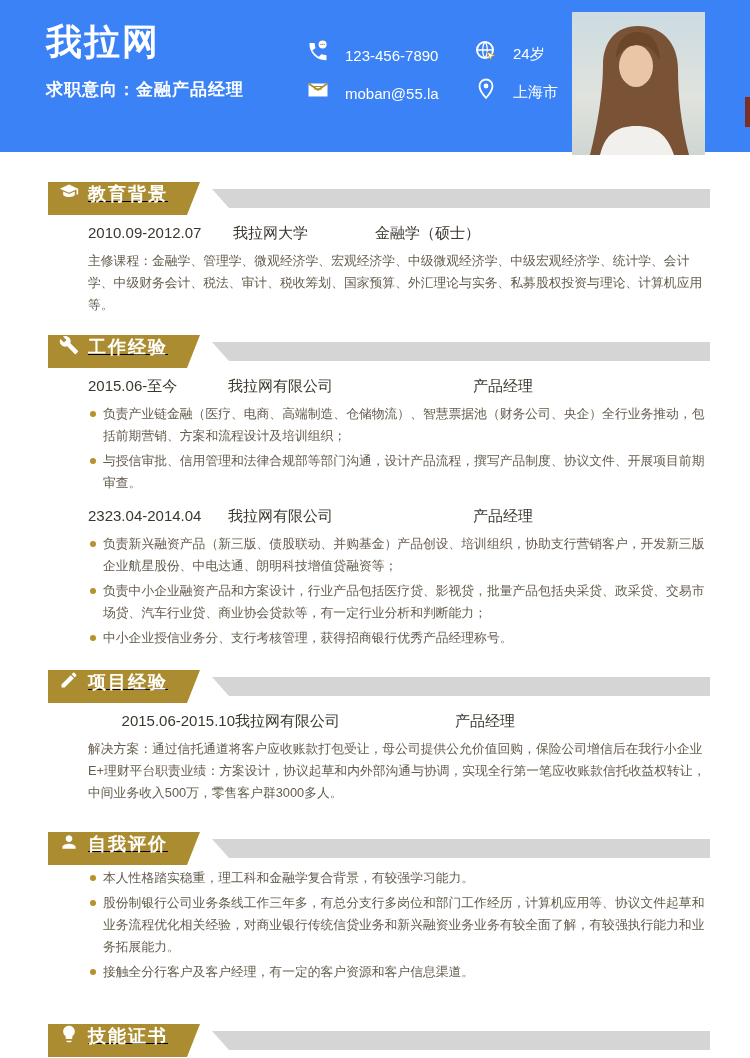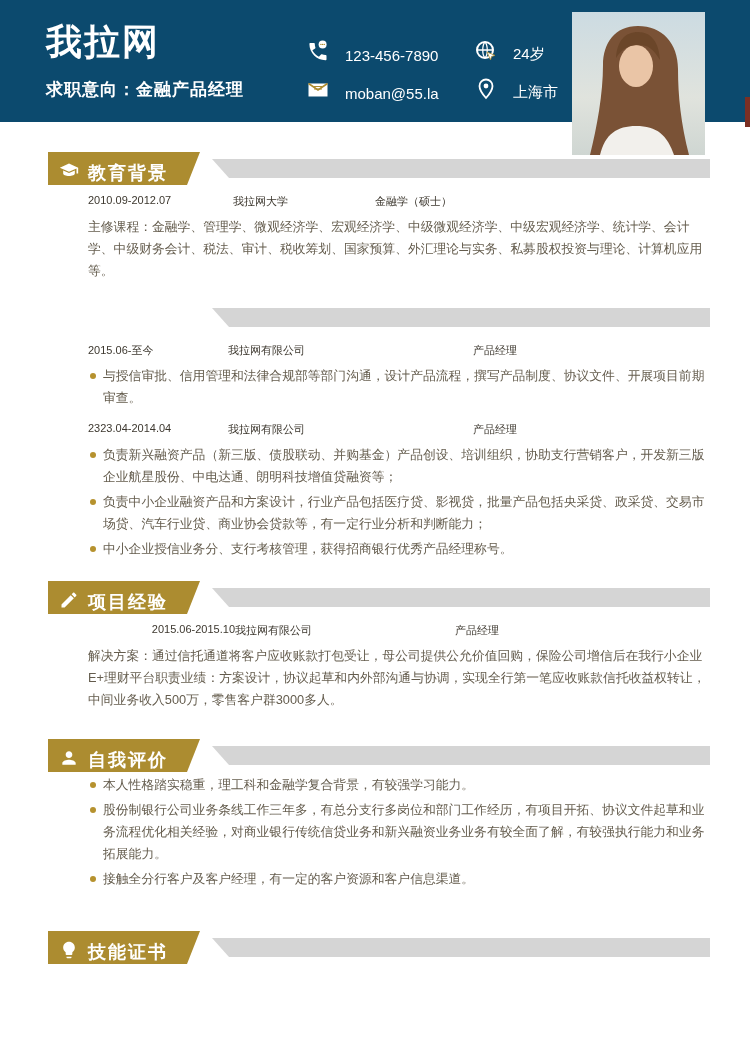--- a/index.html
+++ b/index.html
@@ -2,41 +2,41 @@
 <html><head>
 <meta charset="utf-8">
 <style>
   html,body{margin:0;padding:0;}
   body{
     width:750px;height:1058px;overflow:hidden;background:#ffffff;
     font-family:"Liberation Sans","DejaVu Sans",sans-serif;
     position:relative;
   }
   
-  .header{position:relative;height:122px;background:#0c4a6e;}
+  .header{position:relative;height:152px;background:#3b82f6;}
   .name{position:absolute;left:46px;top:22px;font-size:36px;line-height:1.1;color:#fff;font-weight:bold;letter-spacing:2px;}
   .objective{position:absolute;left:46px;top:78px;font-size:17px;color:#fff;font-weight:bold;letter-spacing:1px;}
   .contact{position:absolute;left:305px;top:32px;display:grid;grid-template-columns:168px auto;grid-auto-rows:38px;align-items:center;}
   .contact-item{display:flex;align-items:flex-end;gap:14px;color:#fff;font-size:15px;white-space:nowrap;}
   .cicon{width:26px;height:26px;display:inline-flex;align-items:center;justify-content:center;flex:0 0 26px;}
   .cicon svg{width:24px;height:24px;}
   .photo{position:absolute;left:572px;top:12px;width:133px;height:143px;z-index:5;overflow:hidden;}
   .red-sliver{position:absolute;right:0;top:97px;width:5px;height:30px;background:#7b2f23;}
   
   .banner{margin-left:48px;position:relative;height:33px;}
   .banner-gold{position:absolute;left:0;top:0;width:152px;height:33px;background:#ac8c30;
     clip-path:polygon(0 0,100% 0,calc(100% - 13px) 100%,0 100%);
-    display:flex;align-items:flex-end;gap:9px;padding-left:11px;box-sizing:border-box;}
+    display:flex;align-items:flex-start;gap:9px;padding-left:11px;box-sizing:border-box;text-decoration:underline;}
   .banner-gold svg{width:20px;height:20px;flex:0 0 20px;}
   .banner-title{color:#fff;font-size:18px;font-weight:bold;letter-spacing:2px;white-space:nowrap;}
   .banner-gray{position:absolute;left:164px;top:7px;height:19px;width:calc(100% - 204px);background:#d5d5d5;
     clip-path:polygon(0 0,100% 0,100% 100%,17px 100%);}
   
   .section-content{margin:0 40px 0 88px;}
-  .entry-row{display:flex;font-size:11px;color:#3c372e;margin-top:9px;margin-bottom:7px;}
+  .entry-row{display:flex;font-size:15px;color:#3c372e;margin-top:9px;margin-bottom:7px;}
   .col-period{flex:0 0 140px;}
   .col-org{flex:0 0 245px;}
   .edu .col-period{flex:0 0 145px;}
   .edu .col-org{flex:0 0 142px;}
   .proj .col-period{flex:0 0 147px;text-align:right;}
   .proj .col-org{flex:0 0 220px;}
   .para{font-size:12.8px;color:#645c4d;line-height:1.72;margin:0;}
   ul.bullets{list-style:none;margin:2px 0 0 0;padding:0;font-size:12.8px;color:#645c4d;line-height:1.72;}
   ul.bullets li{position:relative;padding-left:15px;margin-bottom:3px;}
   ul.bullets li::before{content:"";position:absolute;left:2px;top:8px;width:6px;height:6px;border-radius:50%;background:#b6922e;}
@@ -138,29 +138,38 @@
       <span class="col-period">2010.09-2012.07</span>
       <span class="col-org">我拉网大学</span>
       <span>金融学（硕士）</span>
     </div>
     <p class="para courses">主修课程：金融学、管理学、微观经济学、宏观经济学、中级微观经济学、中级宏观经济学、统计学、会计学、中级财务会计、税法、审计、税收筹划、国家预算、外汇理论与实务、私募股权投资与理论、计算机应用等。</p>
   </div>
 </div>
 
 <div id="sec-work">
   <div class="banner">
+    <div class="banner-gold">
+      <span>
+        <svg viewBox="0 0 24 24">
+            <path fill="#fff" d="M22.7 19l-9.1-9.1c.9-2.3.4-5-1.5-6.9-2-2-5-2.4-7.4-1.3L9 6 6 9 1.6 4.7C.4 7.1.9 10.1 2.9 12.1c1.9 1.9 4.6 2.4 6.9 1.5l9.1 9.1c.4.4 1 .4 1.4 0l2.3-2.3c.5-.4.5-1.1.1-1.4z"></path>
+          </svg>
+      </span>
+      <span class="banner-title">工作经验</span>
+    </div>
     <div class="banner-gray"></div>
   </div>
   <div class="section-content">
     <div class="entry-row">
       <span class="col-period">2015.06-至今</span>
       <span class="col-org">我拉网有限公司</span>
       <span>产品经理</span>
     </div>
     <ul class="bullets">
+      <li>负责产业链金融（医疗、电商、高端制造、仓储物流）、智慧票据池（财务公司、央企）全行业务推动，包括前期营销、方案和流程设计及培训组织；</li>
       <li>与授信审批、信用管理和法律合规部等部门沟通，设计产品流程，撰写产品制度、协议文件、开展项目前期审查。</li>
     </ul>
     <div class="entry-row row2">
       <span class="col-period">2323.04-2014.04</span>
       <span class="col-org">我拉网有限公司</span>
       <span>产品经理</span>
     </div>
     <ul class="bullets">
       <li>负责新兴融资产品（新三版、债股联动、并购基金）产品创设、培训组织，协助支行营销客户，开发新三版企业航星股份、中电达通、朗明科技增值贷融资等；</li>
       <li>负责中小企业融资产品和方案设计，行业产品包括医疗贷、影视贷，批量产品包括央采贷、政采贷、交易市场贷、汽车行业贷、商业协会贷款等，有一定行业分析和判断能力；</li>
@@ -199,21 +208,21 @@
             <path fill="#fff" d="M12 12c2.21 0 4-1.79 4-4s-1.79-4-4-4-4 1.79-4 4 1.79 4 4 4zm0 2c-2.67 0-8 1.34-8 4v2h16v-2c0-2.66-5.33-4-8-4z"></path>
           </svg>
       </span>
       <span class="banner-title">自我评价</span>
     </div>
     <div class="banner-gray"></div>
   </div>
   <div class="section-content">
     <ul class="bullets eval-list">
       <li>本人性格踏实稳重，理工科和金融学复合背景，有较强学习能力。</li>
-      <li>股份制银行公司业务条线工作三年多，有总分支行多岗位和部门工作经历，有项目开拓、协议文件起草和业务流程优化相关经验，对商业银行传统信贷业务和新兴融资业务业务有较全面了解，有较强执行能力和业务拓展能力。</li>
+      <li>股份制银行公司业务条线工作三年多，有总分支行多岗位和部门工作经历，计算机应用等、协议文件起草和业务流程优化相关经验，对商业银行传统信贷业务和新兴融资业务业务有较全面了解，有较强执行能力和业务拓展能力。</li>
       <li>接触全分行客户及客户经理，有一定的客户资源和客户信息渠道。</li>
     </ul>
   </div>
 </div>
 
 <div id="sec-skills">
   <div class="banner">
     <div class="banner-gold">
       <span>
         <svg viewBox="0 0 24 24">

